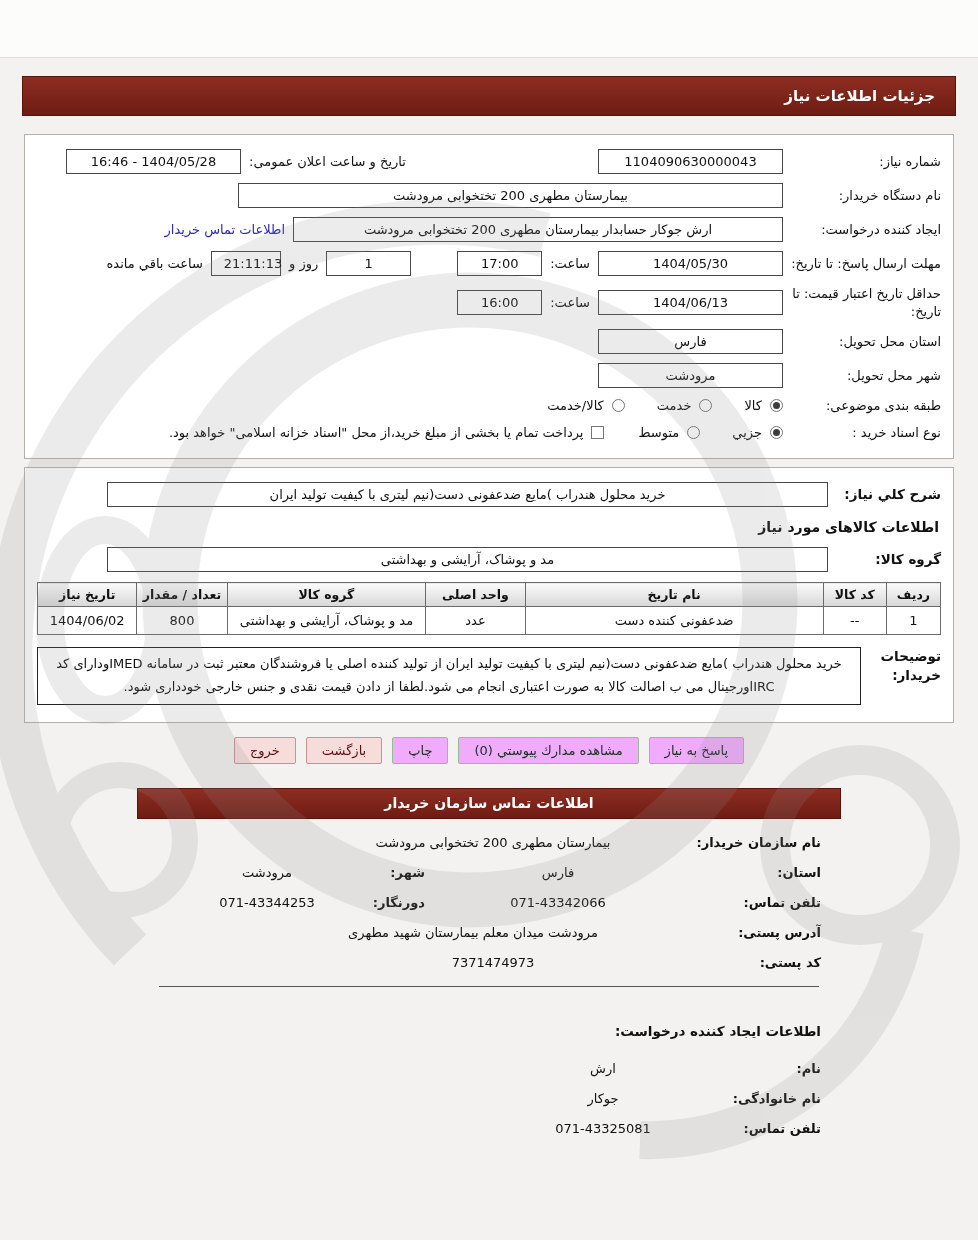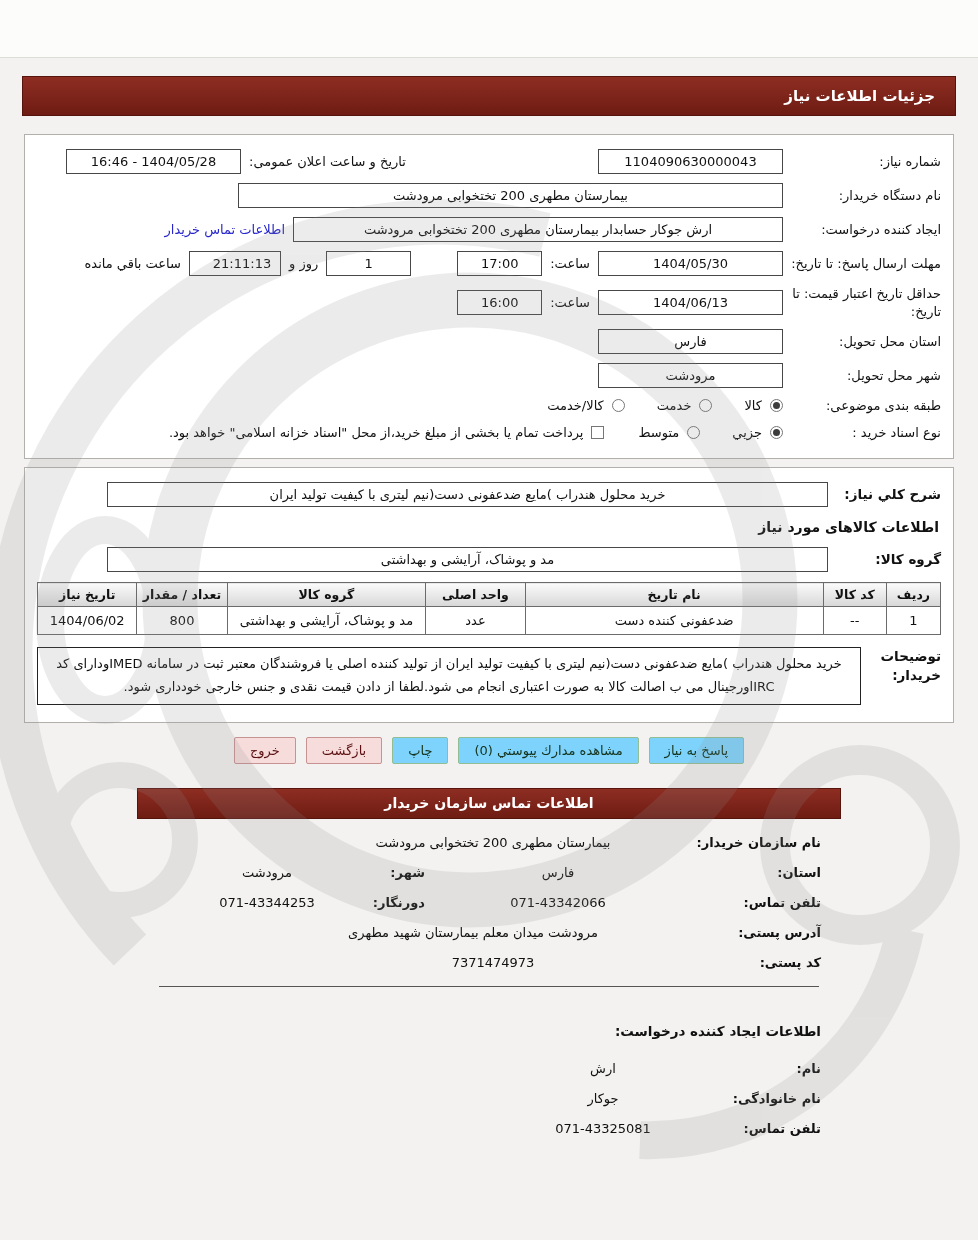--- a/index.html
+++ b/index.html
@@ -29,42 +29,42 @@
   }
   .frow { display: flex; align-items: center; column-gap: 8px; margin-bottom: 9px; font-size: 13px; }
   .flabel { width: 150px; flex-shrink: 0; line-height: 1.35; }
   .slabel { white-space: nowrap; }
   .input {
     border: 1px solid #474747; background: #fff; min-height: 25px;
     display: flex; align-items: center; justify-content: center;
     padding: 1px 6px; font-size: 13px; text-align: center;
   }
   .w185 { width: 185px; text-align: right; } .w175 { width: 175px; } .w85 { width: 85px; }
-  .w92 { width: 92px; padding-left: 20px; } .w545 { width: 545px; } .w490 { width: 490px; }
+  .w92 { width: 70px; padding-left: 20px; } .w545 { width: 545px; } .w490 { width: 490px; }
   .flex1 { flex: 1; }
   .ltr { direction: ltr; unicode-bidi: isolate; }
   .link { color: #2727cb; cursor: pointer; font-size: 13px; white-space: nowrap; text-align: right; }
   .radio {
     width: 13px; height: 13px; border: 1px solid #767676; border-radius: 50%;
     background: #fff; display: inline-block; position: relative; flex-shrink: 0;
   }
   .radio.on::after { content: ""; position: absolute; inset: 2px; background: #3c3c3c; border-radius: 50%; }
   .checkbox { width: 13px; height: 13px; border: 1px solid #767676; background: #fff; display: inline-block; flex-shrink: 0; }
   .gap24 { margin-right: 24px; }
   .blabel { font-weight: bold; font-size: 13.5px; width: 105px; flex-shrink: 0; line-height: 1.4; }
   .w70l { width: 72px; }
   .btitle { font-weight: bold; font-size: 14px; margin: 12px 2px; }
   table { width: 100%; border-collapse: collapse; margin: 10px 0 12px; }
   th, td { border: 1px solid #6b6b6b; text-align: center; padding: 4px 4px; }
   th { background: linear-gradient(#fbfbfb, #d7d7d7); font-weight: bold; font-size: 12.5px; }
   td { font-size: 13px; padding: 6px 4px; }
   .notesbox { flex: 1; border: 1px solid #222; padding: 5px 10px; font-size: 13px; line-height: 1.75; text-align: center; }
   .actions { display: flex; justify-content: center; column-gap: 10px; margin: 14px 0 4px; position: relative; z-index: 1; }
   .btn { font-family: inherit; font-size: 13px; padding: 5px 15px; border-radius: 2px; cursor: pointer; }
-  .btn.green { background: #7dd3fc; border: 1px solid #93bd93; color: #15321a; }
+  .btn.green { background: #f0abfc; border: 1px solid #93bd93; color: #15321a; }
   .btn.pink { background: #f7dcdc; border: 1px solid #c79292; color: #5a1010; }
   .sectionbar {
     width: 704px; margin: 24px auto 0; height: 31px;
     background: linear-gradient(#8e2d22, #6e1c13); border: 1px solid #57140d;
     color: #fff; font-weight: bold; font-size: 14px;
     display: flex; align-items: center; justify-content: center;
     position: relative; z-index: 1;
   }
   .csection { width: 704px; margin: 8px auto 0; padding: 8px 20px 0; position: relative; z-index: 1; }
   .crow { display: flex; align-items: center; column-gap: 8px; margin-bottom: 15px; font-size: 13px; }

